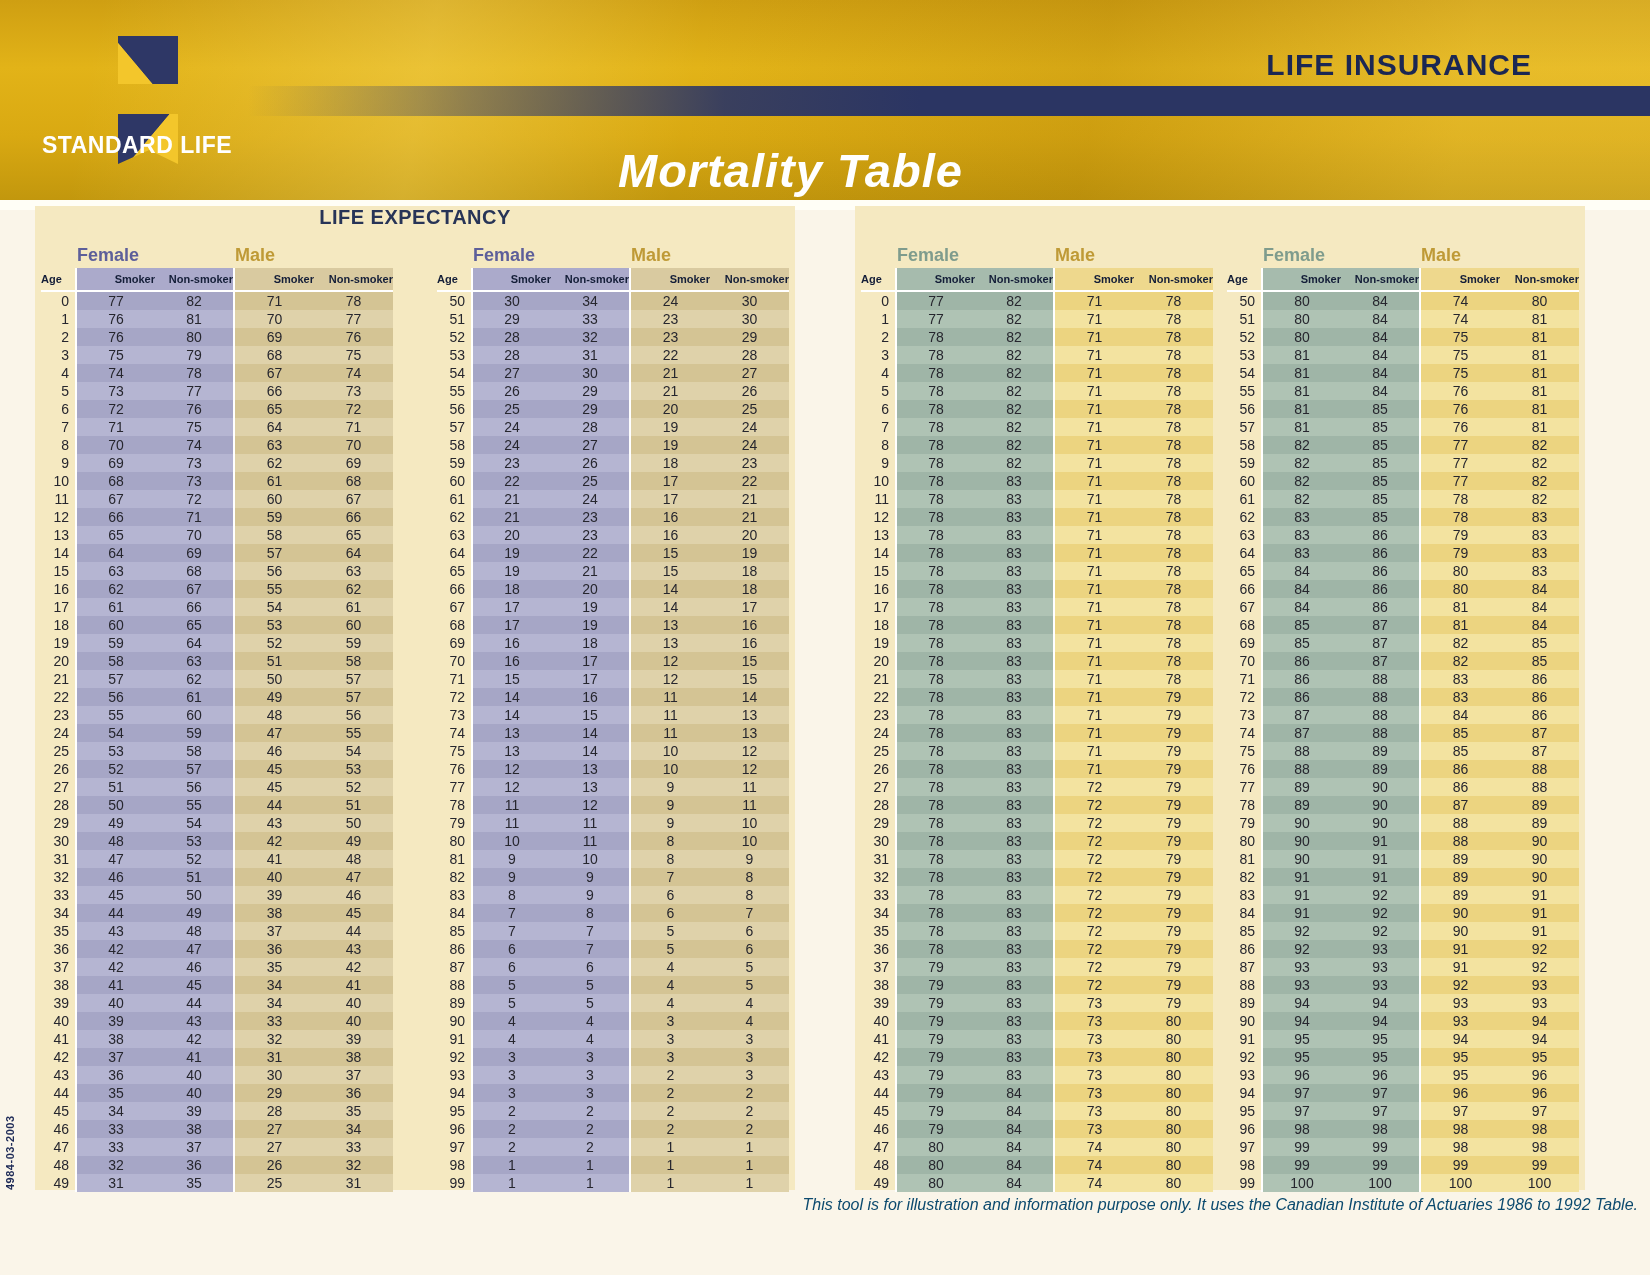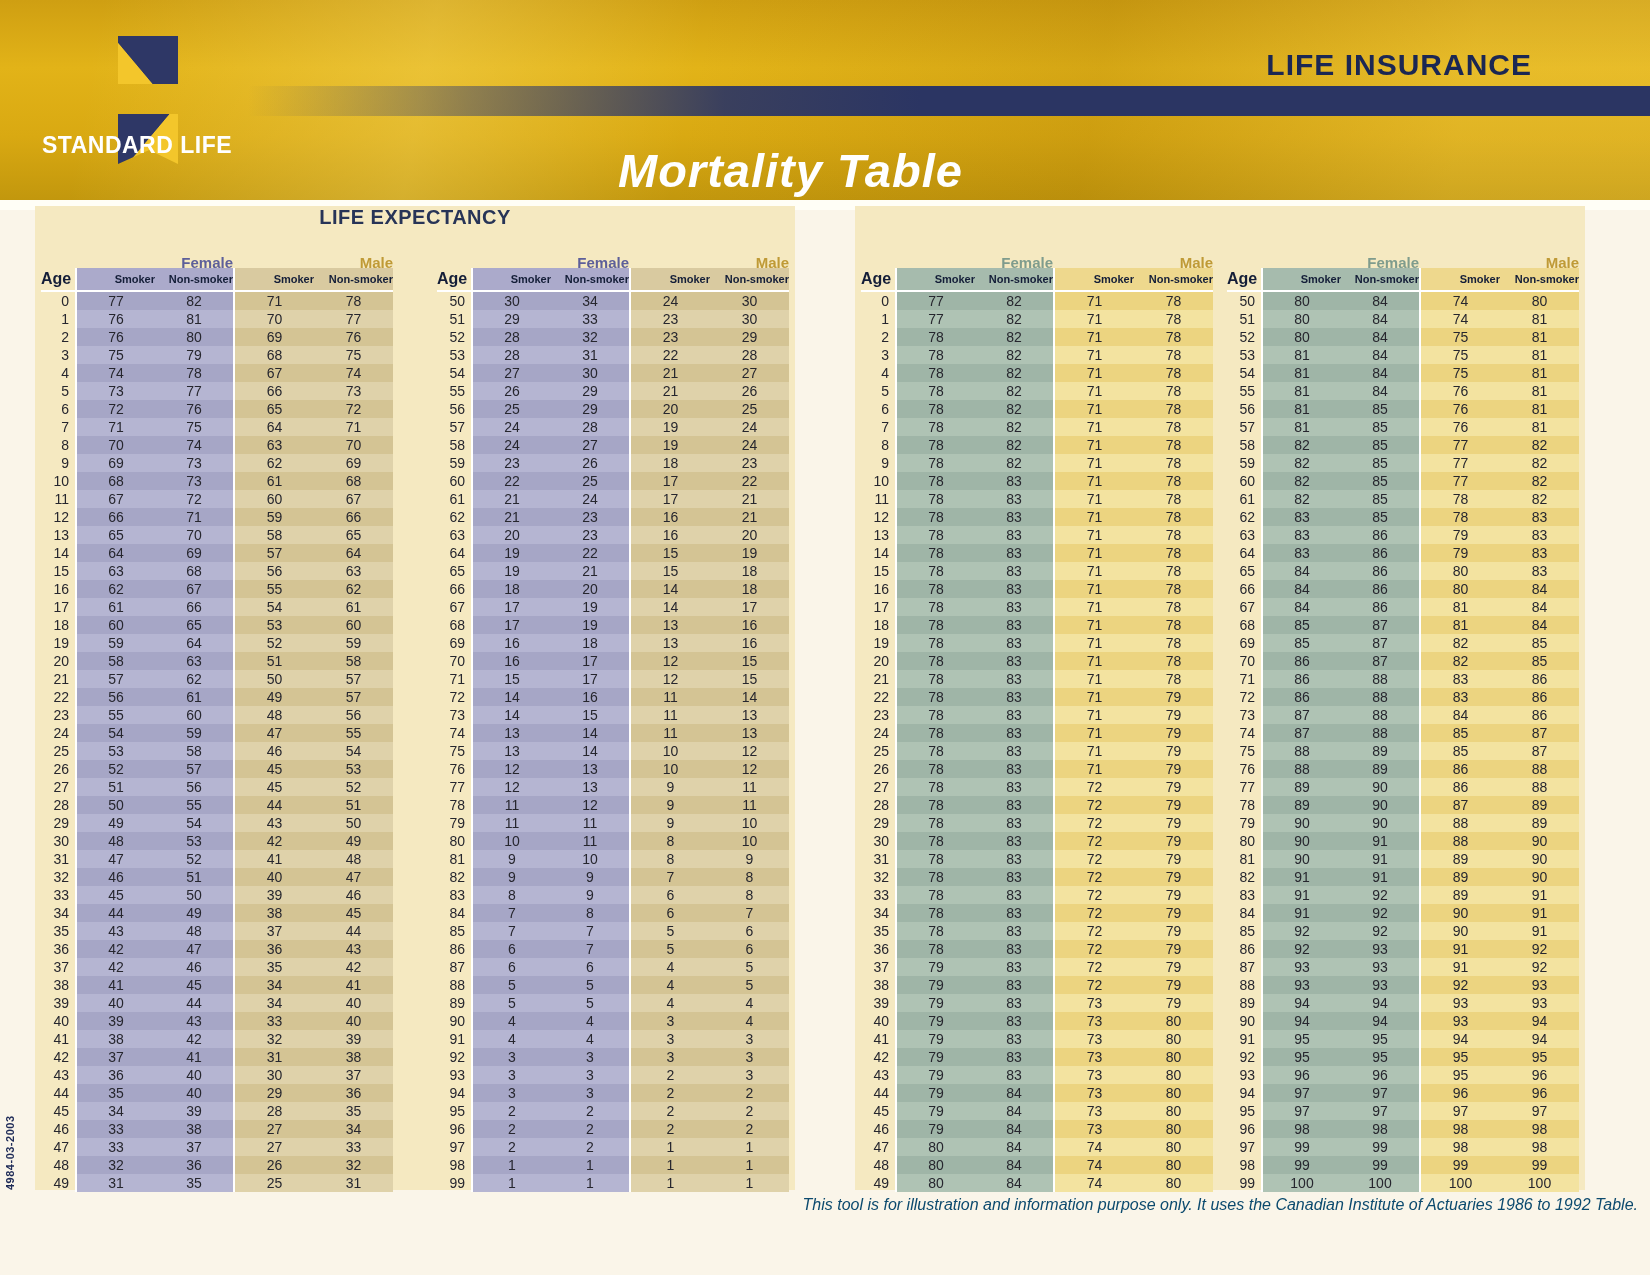--- a/index.html
+++ b/index.html
@@ -61,26 +61,26 @@
   #panel-aad .half-1 { left:372px; }
 
   .row { display:grid; grid-template-columns:34px 2px 156px 2px 158px; }
   .row.gender { height:24px; line-height:22px; }
   .row.head   { height:22px; line-height:22px; border-bottom:2px solid #fff; }
   .row.data   { height:18px; line-height:18px; }
 
   .sep { background:transparent; }
   .head .sep, .data .sep { background:#ffffff; }
 
-  .grp-title { text-align:right; font-size:15px; font-weight:bold;margin-top:8px; }
+  .grp-title { text-align:left; font-size:18px; font-weight:bold; }
   .grp-title.f { color:var(--f-title); }
   .grp-title.m { color:var(--m-title); }
 
   .age-cell { text-align:right; padding-right:6px; font-size:14px; color:#26262e; }
-  .head .age-cell { font-weight:bold; font-size:16px; color:#141e38; padding-right:22px; }
+  .head .age-cell { font-weight:bold; font-size:11px; color:#141e38; padding-right:22px; }
 
   .grp { display:flex; }
   .grp .val { flex:1; text-align:center; font-size:14px; color:#26262e; }
   .head .grp .val { font-size:11px; font-weight:bold; color:#141e38;text-align:right; }
   .fhead { background:var(--f-head); }
   .mhead { background:var(--m-head); }
   .f.r0 { background:var(--f-dark); }  .f.r1 { background:var(--f-light); }
   .m.r0 { background:var(--m-dark); }  .m.r1 { background:var(--m-light); }
 
   

